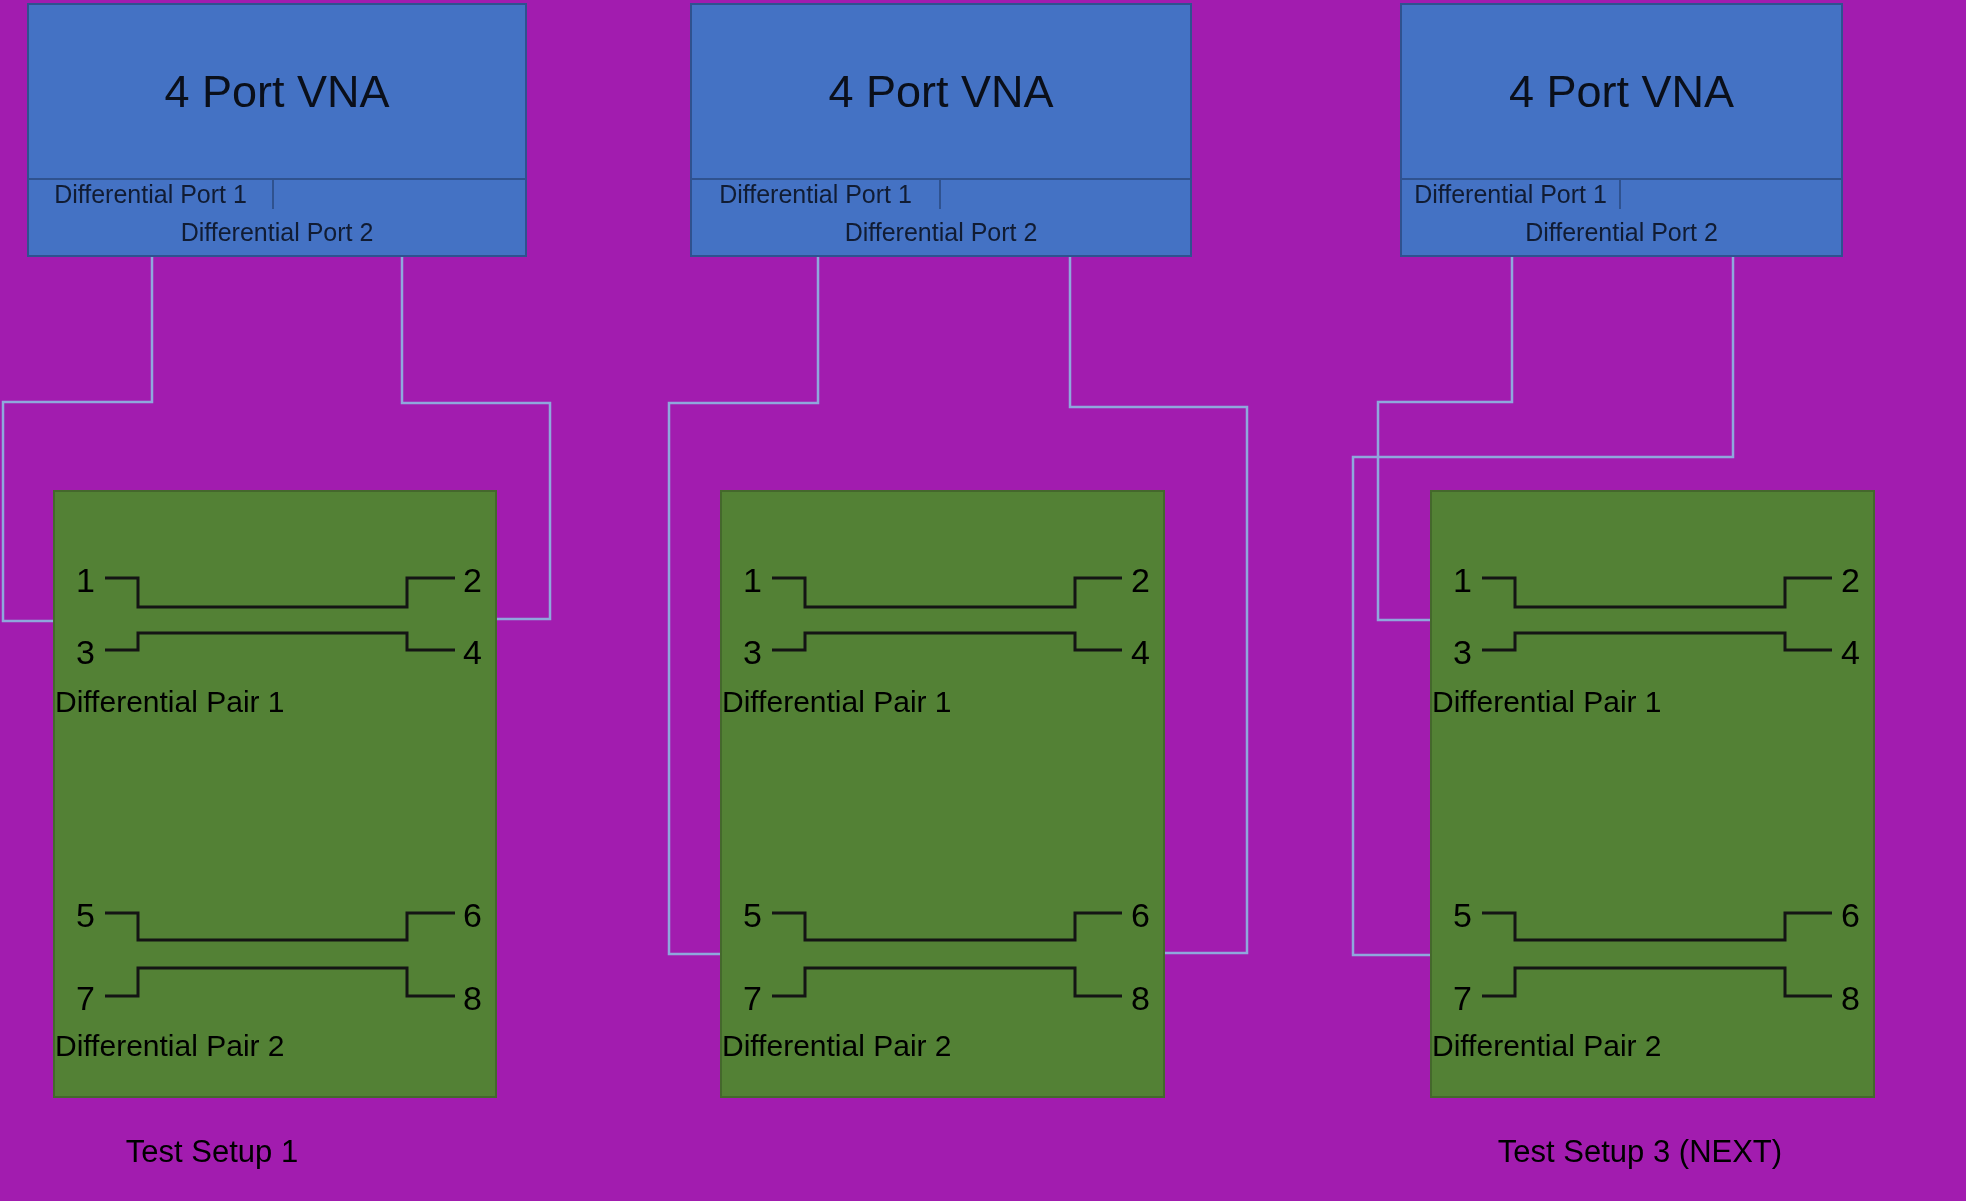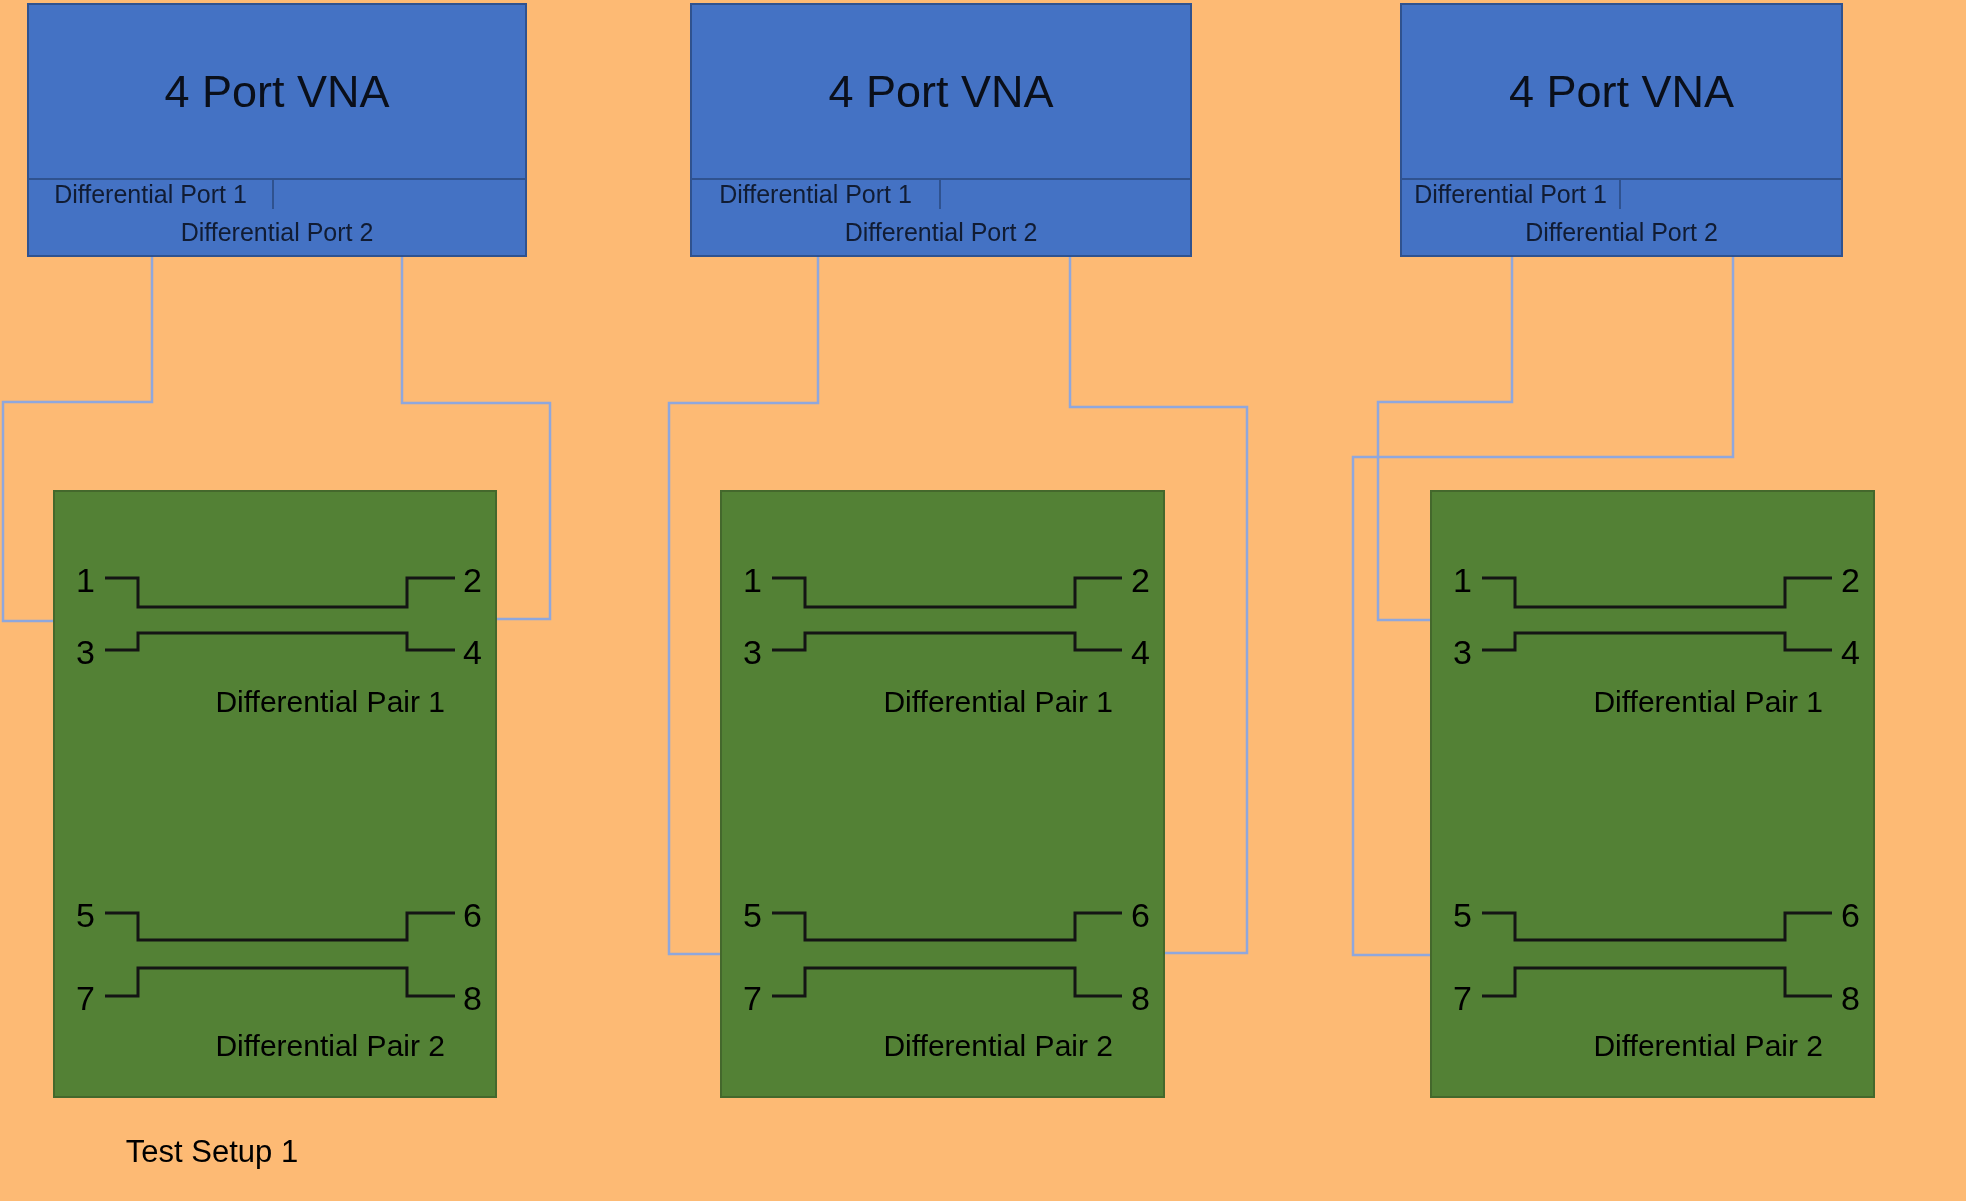--- a/index.html
+++ b/index.html
@@ -1,20 +1,20 @@
 <!DOCTYPE html>
 <html><head>
 <meta charset="utf-8">
 <style>
   html,body{margin:0;padding:0;background:#ffffff;}
   body{
     width:1966px;height:1201px;position:relative;overflow:hidden;
     font-family:"Liberation Sans", sans-serif;
   }
-  .canvas{position:absolute;left:0;top:0;width:1966px;height:1201px;background:#fdba74;}
+  .canvas{position:absolute;left:0;top:0;width:1966px;height:1201px;background:#a21caf;}
 
   
   .vna{
     position:absolute;top:3px;height:254px;box-sizing:border-box;
     background:#4472C4;border:2px solid #2F528F;
     display:flex;flex-direction:column;
   }
   .vna-title{
     flex:1;display:flex;align-items:center;justify-content:center;
     font-size:45px;color:#0a0f1a;letter-spacing:0px;
@@ -34,21 +34,21 @@
   .dut{
     position:absolute;top:490px;height:608px;box-sizing:border-box;
     background:#538135;border:2px solid #44682C;
   }
   .pin{
     position:absolute;font-size:34px;line-height:34px;color:#000000;
   }
   .pin.pl{left:8px;width:32px;text-align:right;}
   .pin.pr{right:0px;width:32px;text-align:left;}
   .pair-label{
-    position:absolute;left:0;right:50px;text-align:right;
+    position:absolute;left:0;right:50px;text-align:left;
     font-size:30px;line-height:38px;color:#000000;
   }
   .setup-caption{
     position:absolute;top:1133px;width:430px;text-align:center;
     font-size:31px;line-height:38px;color:#000000;
   }
 
   
   svg.overlay{position:absolute;left:0;top:0;pointer-events:none;}
   .cable{fill:none;stroke:#8FA7DC;stroke-width:2.5;}
@@ -118,20 +118,21 @@
     <span class="pin pl" style="top:143px;">3</span>
     <span class="pin pr" style="top:143px;">4</span>
     <div class="pair-label" style="top:191px;">Differential Pair 1</div>
     <span class="pin pl" style="top:406px;">5</span>
     <span class="pin pr" style="top:406px;">6</span>
     <span class="pin pl" style="top:489px;">7</span>
     <span class="pin pr" style="top:489px;">8</span>
     <div class="pair-label" style="top:535px;">Differential Pair 2</div>
   </div>
 
+  <div class="setup-caption" style="left:1425px;">Test Setup 3 (NEXT)</div>
 
   <svg class="overlay" width="1966" height="1201" viewBox="0 0 1966 1201">
 
     <polyline class="cable" points="152,257 152,402 3,402 3,621 53,621"></polyline>
     <polyline class="cable" points="402,257 402,403 550,403 550,619 497,619"></polyline>
     <polyline class="cable" points="818,257 818,403 669,403 669,954 720,954"></polyline>
     <polyline class="cable" points="1070,257 1070,407 1247,407 1247,953 1165,953"></polyline>
     <polyline class="cable" points="1512,257 1512,402 1378,402 1378,620 1430,620"></polyline>
     <polyline class="cable" points="1733,257 1733,457 1353,457 1353,955 1430,955"></polyline>
 

